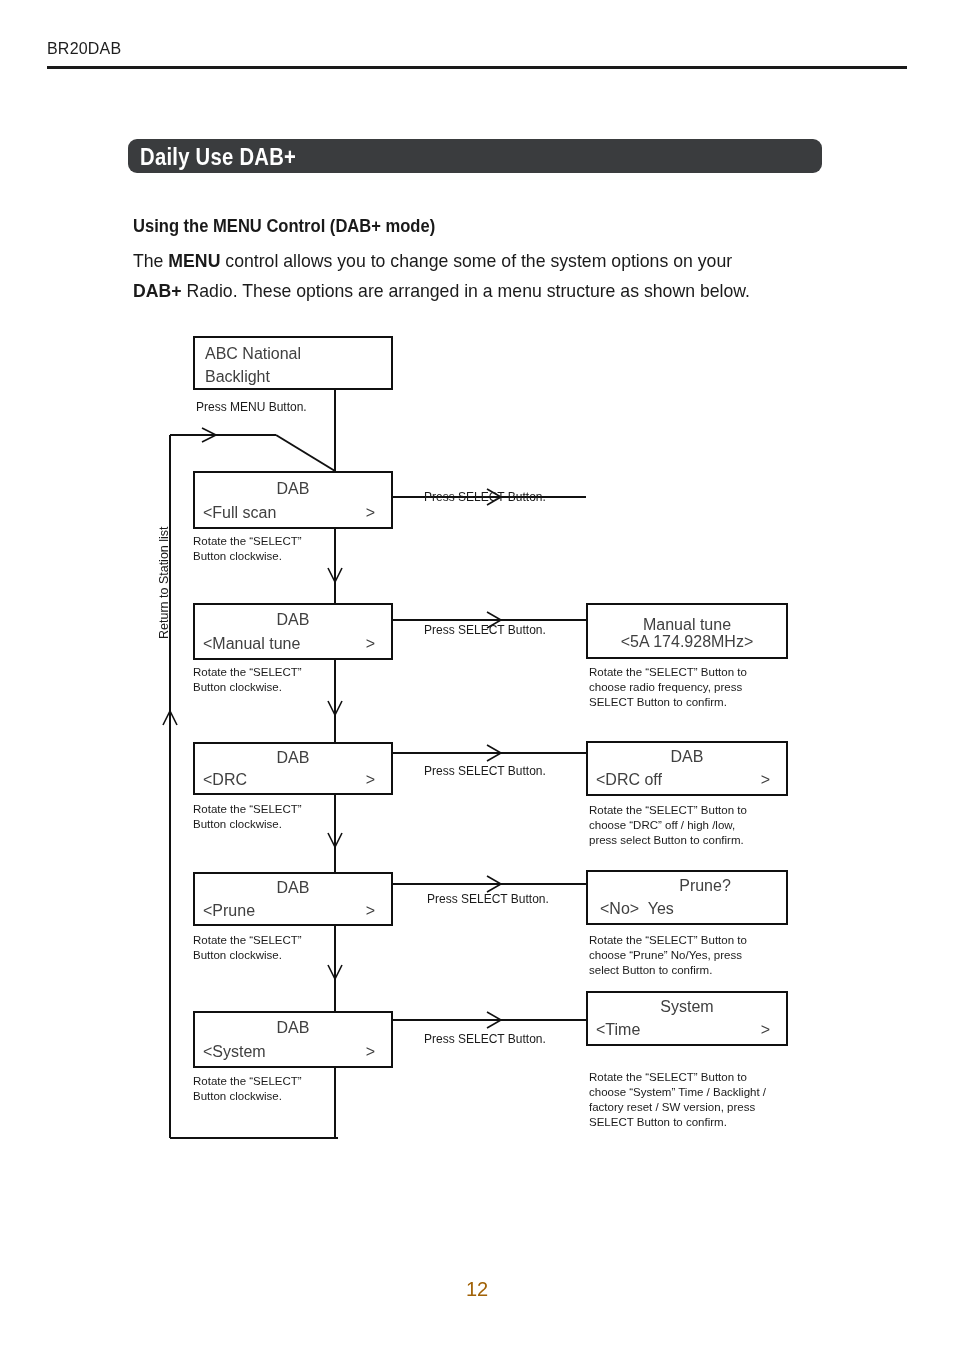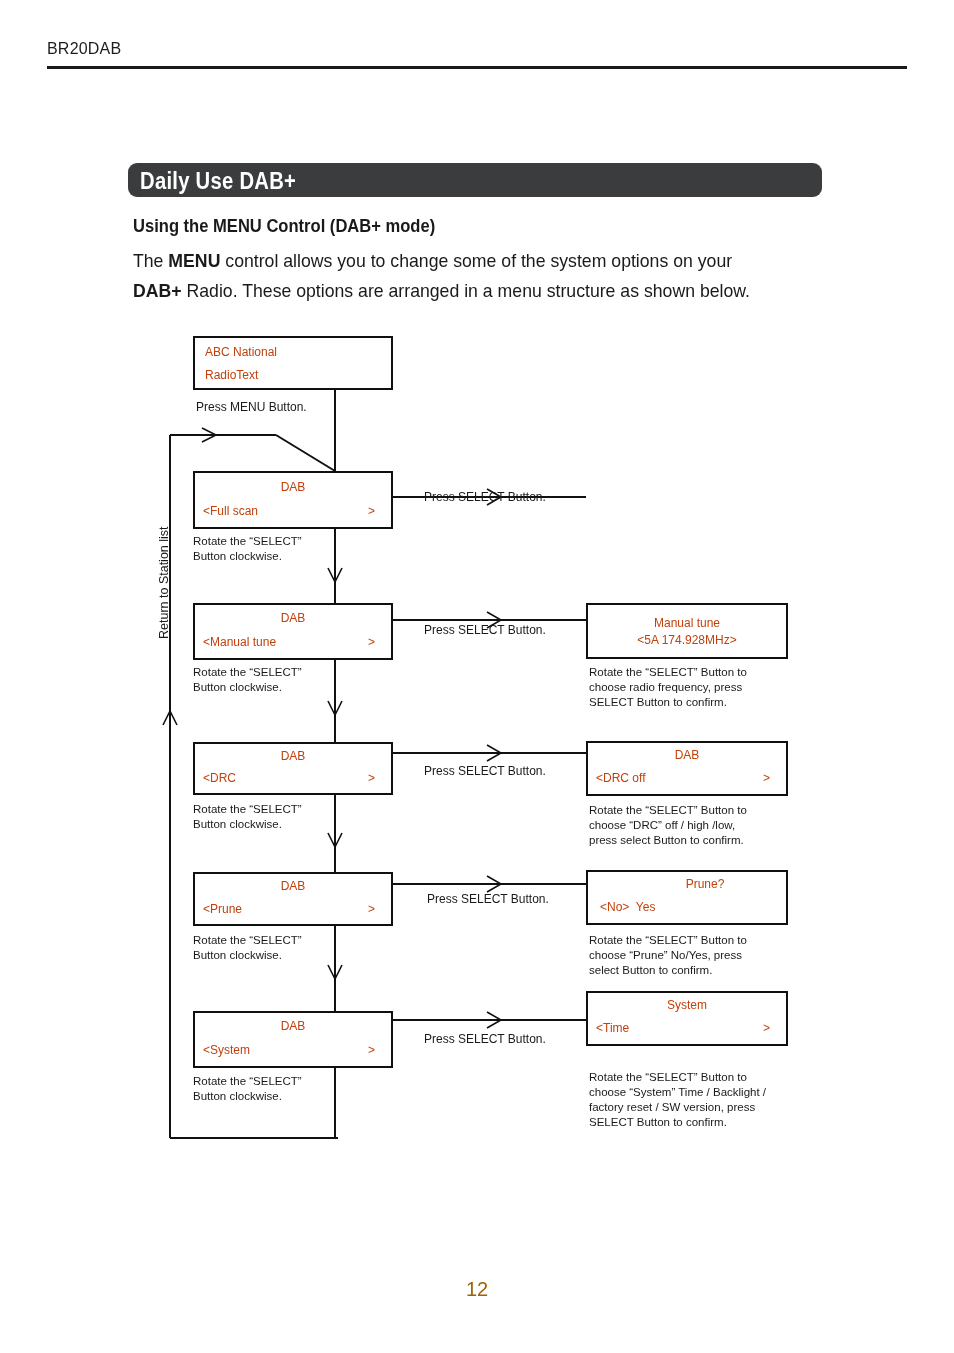--- a/index.html
+++ b/index.html
@@ -11,21 +11,21 @@
   .page{position:absolute;left:0;top:0;width:954px;height:1353px;}
 
   
   .hdr{position:absolute;left:47px;top:40px;width:860px;}
   .hdr-text{font-size:16px;letter-spacing:.2px;color:#1d1d1d;}
   .hdr-rule{position:absolute;left:0;top:26px;width:860px;height:3px;background:#1a1a1a;}
 
   
   .banner{
     position:absolute;left:128px;top:139px;width:694px;height:34px;
-    background:#3a3c3e;border-radius:9px;margin-top:24px;
+    background:#3a3c3e;border-radius:9px;
   }
   .banner-title{
     position:absolute;left:12px;top:5px;
     font-size:23px;font-weight:bold;color:#ffffff;
     font-stretch:condensed;transform:scaleX(.88);transform-origin:left center;
     letter-spacing:.3px;
   }
 
   
   .sub-head{
@@ -41,21 +41,21 @@
   .para b{font-weight:bold;}
 
   
   .diagram{position:absolute;left:0;top:0;width:954px;height:1353px;}
   .dg-svg{position:absolute;left:0;top:0;}
 
   .box{
     position:absolute;border:2px solid #101010;background:#ffffff;
     box-sizing:border-box;
   }
-  .lcd{font-size:12px;color:#c2410c;line-height:1;white-space:pre;}
+  .lcd{font-size:16px;color:#404040;line-height:1;white-space:pre;}
   .lcd-center{position:absolute;left:0;right:0;text-align:center;}
   .lcd-left{position:absolute;}
   .lcd-right{position:absolute;}
 
   .note{
     position:absolute;font-size:11.5px;line-height:15px;color:#1a1a1a;
     white-space:pre-line;
   }
   .step{
     position:absolute;font-size:12px;color:#1a1a1a;white-space:nowrap;
@@ -133,21 +133,21 @@
 
         <line x1="393" y1="1020" x2="586" y2="1020"></line>
         <path d="M487 1012 L501 1020 L487 1028" stroke-width="1.6"></path>
       </g>
     </svg>
 
     <div class="vert-label" style="left:157px;top:639px;">Return to Station list</div>
 
     <div class="box" style="left:193px;top:336px;width:200px;height:54px;">
       <div class="lcd lcd-left" style="left:10px;top:8px;">ABC National</div>
-      <div class="lcd lcd-left" style="left:10px;top:31px;">RadioText</div>
+      <div class="lcd lcd-left" style="left:10px;top:31px;">Backlight</div>
     </div>
     <div class="step" style="left:196px;top:400px;">Press MENU Button.</div>
 
     <div class="box" style="left:193px;top:471px;width:200px;height:58px;">
       <div class="lcd lcd-center" style="top:8px;">DAB</div>
       <div class="lcd lcd-left" style="left:8px;top:32px;">&lt;Full scan</div>
       <div class="lcd lcd-right" style="right:16px;top:32px;">&gt;</div>
     </div>
     <div class="note" style="left:193px;top:534px;">Rotate the “SELECT”
 Button clockwise.</div>

